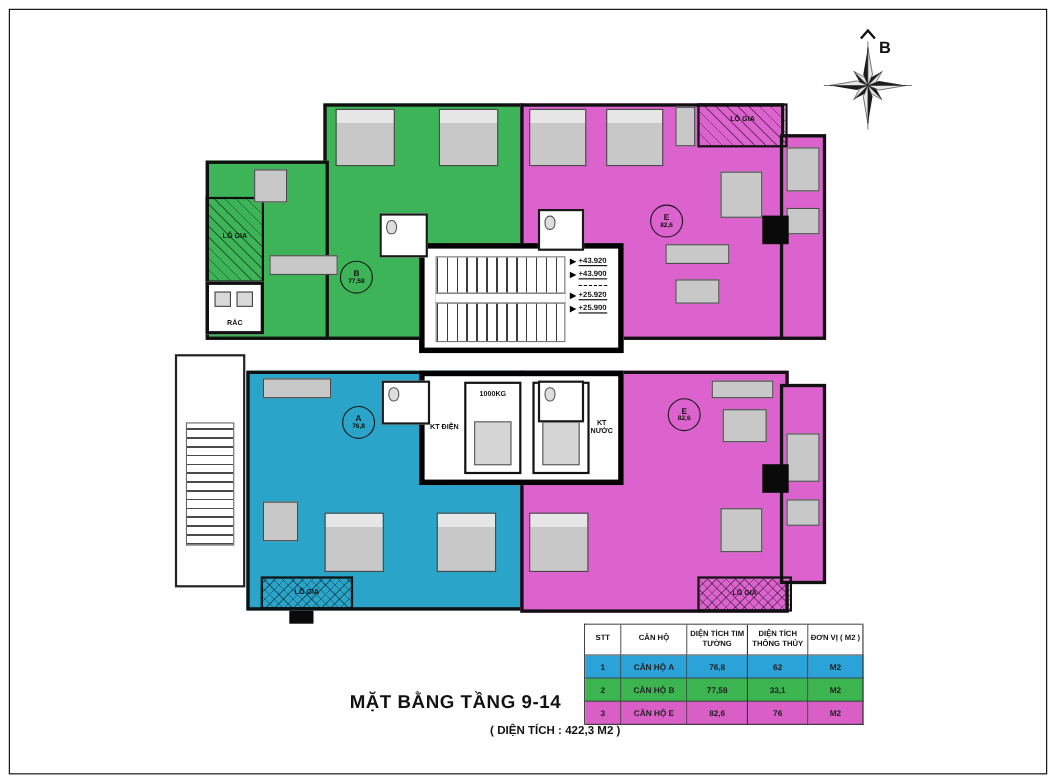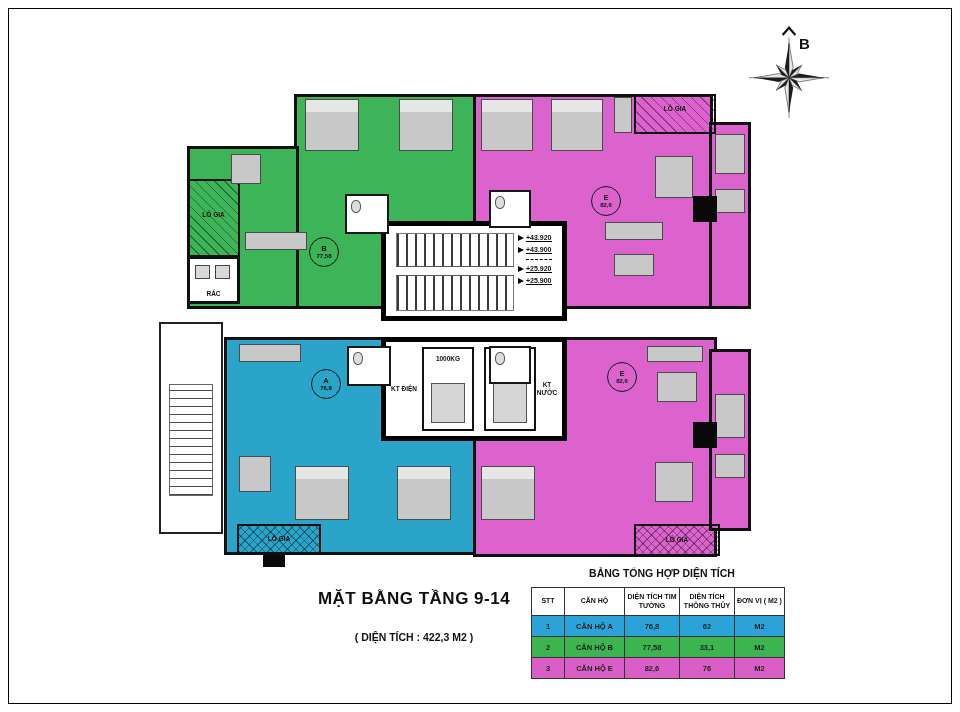--- a/index.html
+++ b/index.html
@@ -55,22 +55,22 @@
   .unit-letter { font-size:7.5px; font-weight:bold; color:#111; }
   .unit-area { font-size:6px; font-weight:bold; color:#111; margin-top:1px; }
 
   
   .ext-stair { position:absolute; background:#fff; border:2px solid #222; }
   .ext-steps { position:absolute; left:8px; top:60px; width:44px; height:112px; border:1px solid #666;
                background-image:repeating-linear-gradient(0deg, #4a4a4a 0 1.5px, transparent 1.5px 8px); }
 
   
   .title-block { position:absolute; left:255px; top:580px; width:300px; text-align:center; color:#111; }
-  .main-title { font-size:17px; font-weight:bold; letter-spacing:.5px; }
-  .sub-title { font-size:10.5px; font-weight:bold; margin-top:22px; }
+  .main-title { font-size:17px; font-weight:bold; letter-spacing:.5px;margin-top:40px; }
+  .sub-title { font-size:10.5px; font-weight:bold; margin-top:9px;text-align:right; }
 
   
   .summary { position:absolute; left:522px; top:558px; width:262px; color:#111; }
   .summary-title { text-align:center; font-size:10.5px; font-weight:bold; margin-bottom:8px; }
   .sum-table { display:grid; grid-template-columns:33px 60px 55px 55px 50px; border-left:1px solid #333; border-top:1px solid #333; width:254px; }
   .cell { border-right:1px solid #333; border-bottom:1px solid #333; display:flex; align-items:center; justify-content:center;
           text-align:center; font-weight:bold; }
   .hcell { height:28px; font-size:7px; line-height:1.2; background:#fff; padding:0 1px; }
   .dcell { height:21px; font-size:7.5px; color:#222; }
   .r-a { background:#2ba3d8; } .r-b { background:#3cb551; } .r-e { background:#d95fc6; }
@@ -236,21 +236,20 @@
     <div class="black-marker" style="left:534px; top:328px; width:24px; height:26px;"></div>
     <div class="black-marker" style="left:104px; top:461px; width:22px; height:12px;"></div>
   </div>
 
   <div class="title-block">
     <div class="main-title">MẶT BẰNG TẦNG 9-14</div>
     <div class="sub-title">( DIỆN TÍCH : 422,3 M2 )</div>
   </div>
 
   <div class="summary">
-    <div class="summary-title">BẢNG TỔNG HỢP DIỆN TÍCH</div>
     <div class="sum-table">
       <div class="cell hcell">STT</div>
       <div class="cell hcell">CĂN HỘ</div>
       <div class="cell hcell">DIỆN TÍCH TIM TƯỜNG</div>
       <div class="cell hcell">DIỆN TÍCH THÔNG THỦY</div>
       <div class="cell hcell">ĐƠN VỊ ( M2 )</div>
 
       <div class="cell dcell r-a">1</div>
       <div class="cell dcell r-a">CĂN HỘ A</div>
       <div class="cell dcell r-a">76,8</div>

